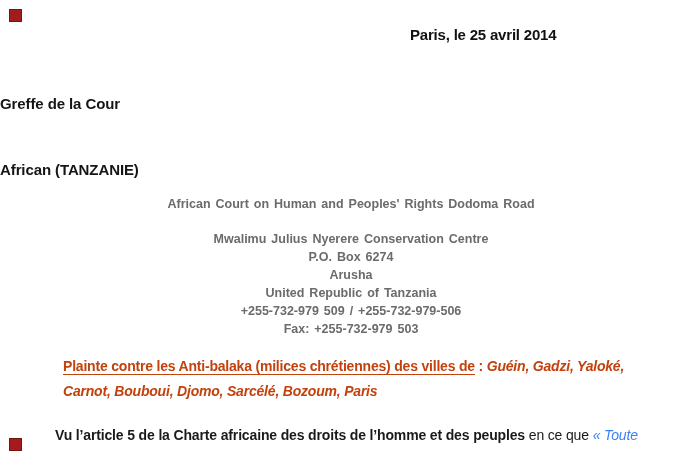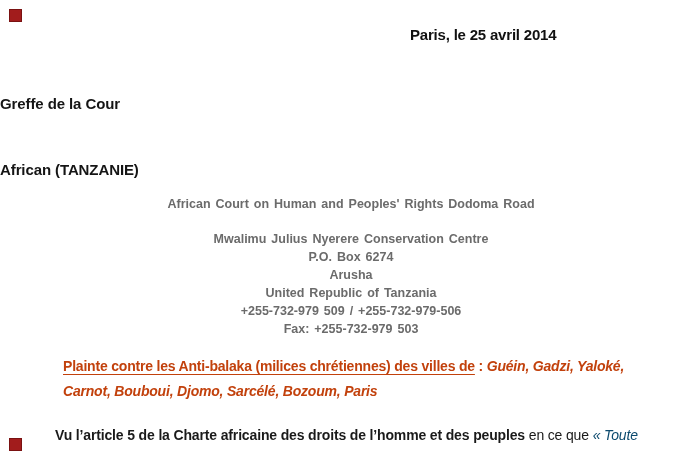--- a/index.html
+++ b/index.html
@@ -80,21 +80,21 @@
   .complaint .cities { font-style: italic; }
 
   
   .article-line {
     left: 55px; top: 427px;
     font-size: 14px;
     color: #1a1a1a;
     letter-spacing: -0.15px;
   }
   .article-line .b { font-weight: bold; }
-  .article-line .i { font-style: italic; color: #0c4a6e; }
+  .article-line .i { font-style: italic; color: #3b82f6; }
 </style>
 </head>
 <body>
 
 <div class="page">
 
   <div class="red-marker marker-top"></div>
   <div class="red-marker marker-bottom"></div>
 
   <div class="abs date-line">Paris, le 25 avril 2014</div>

